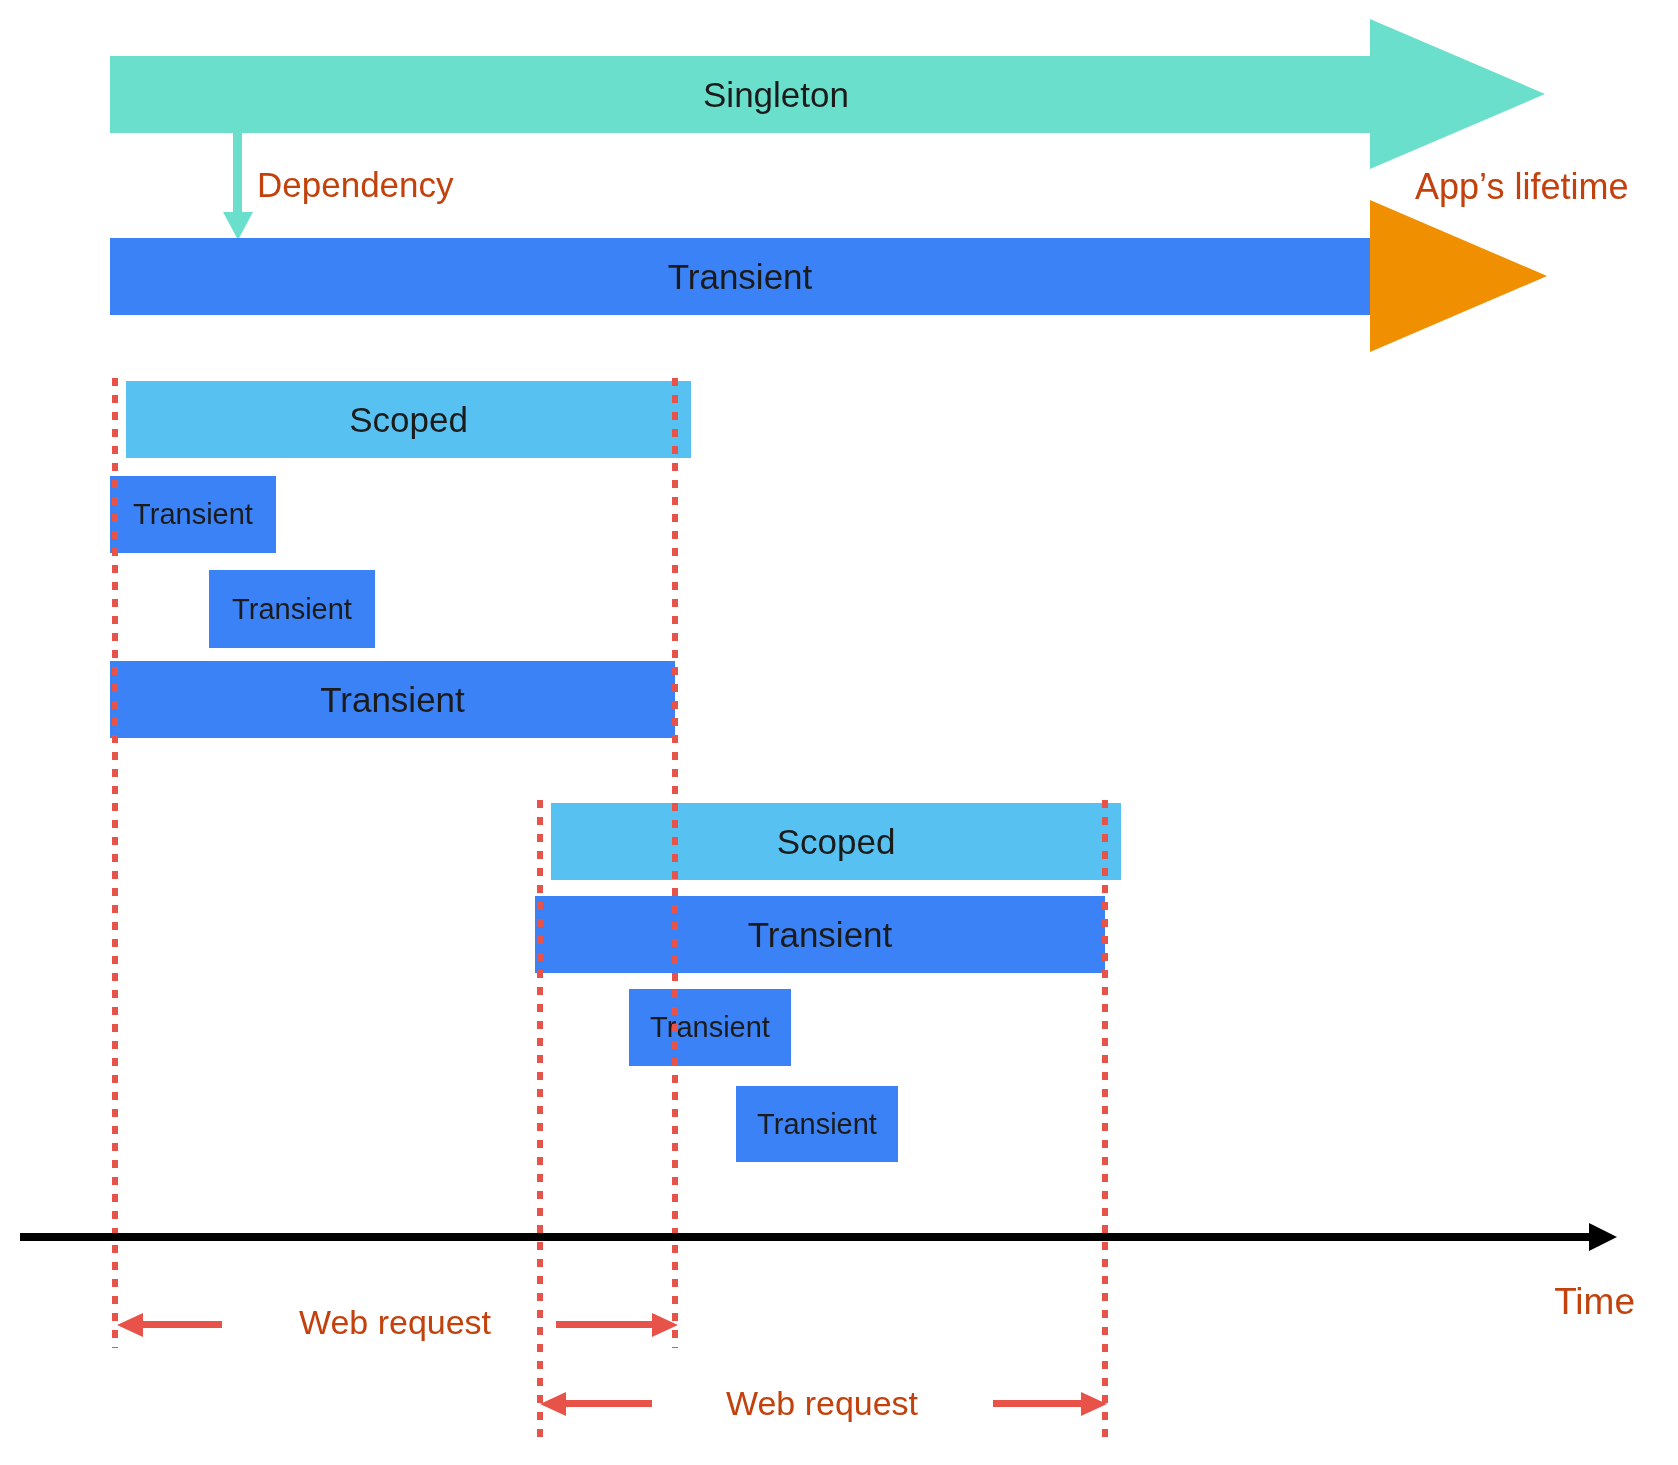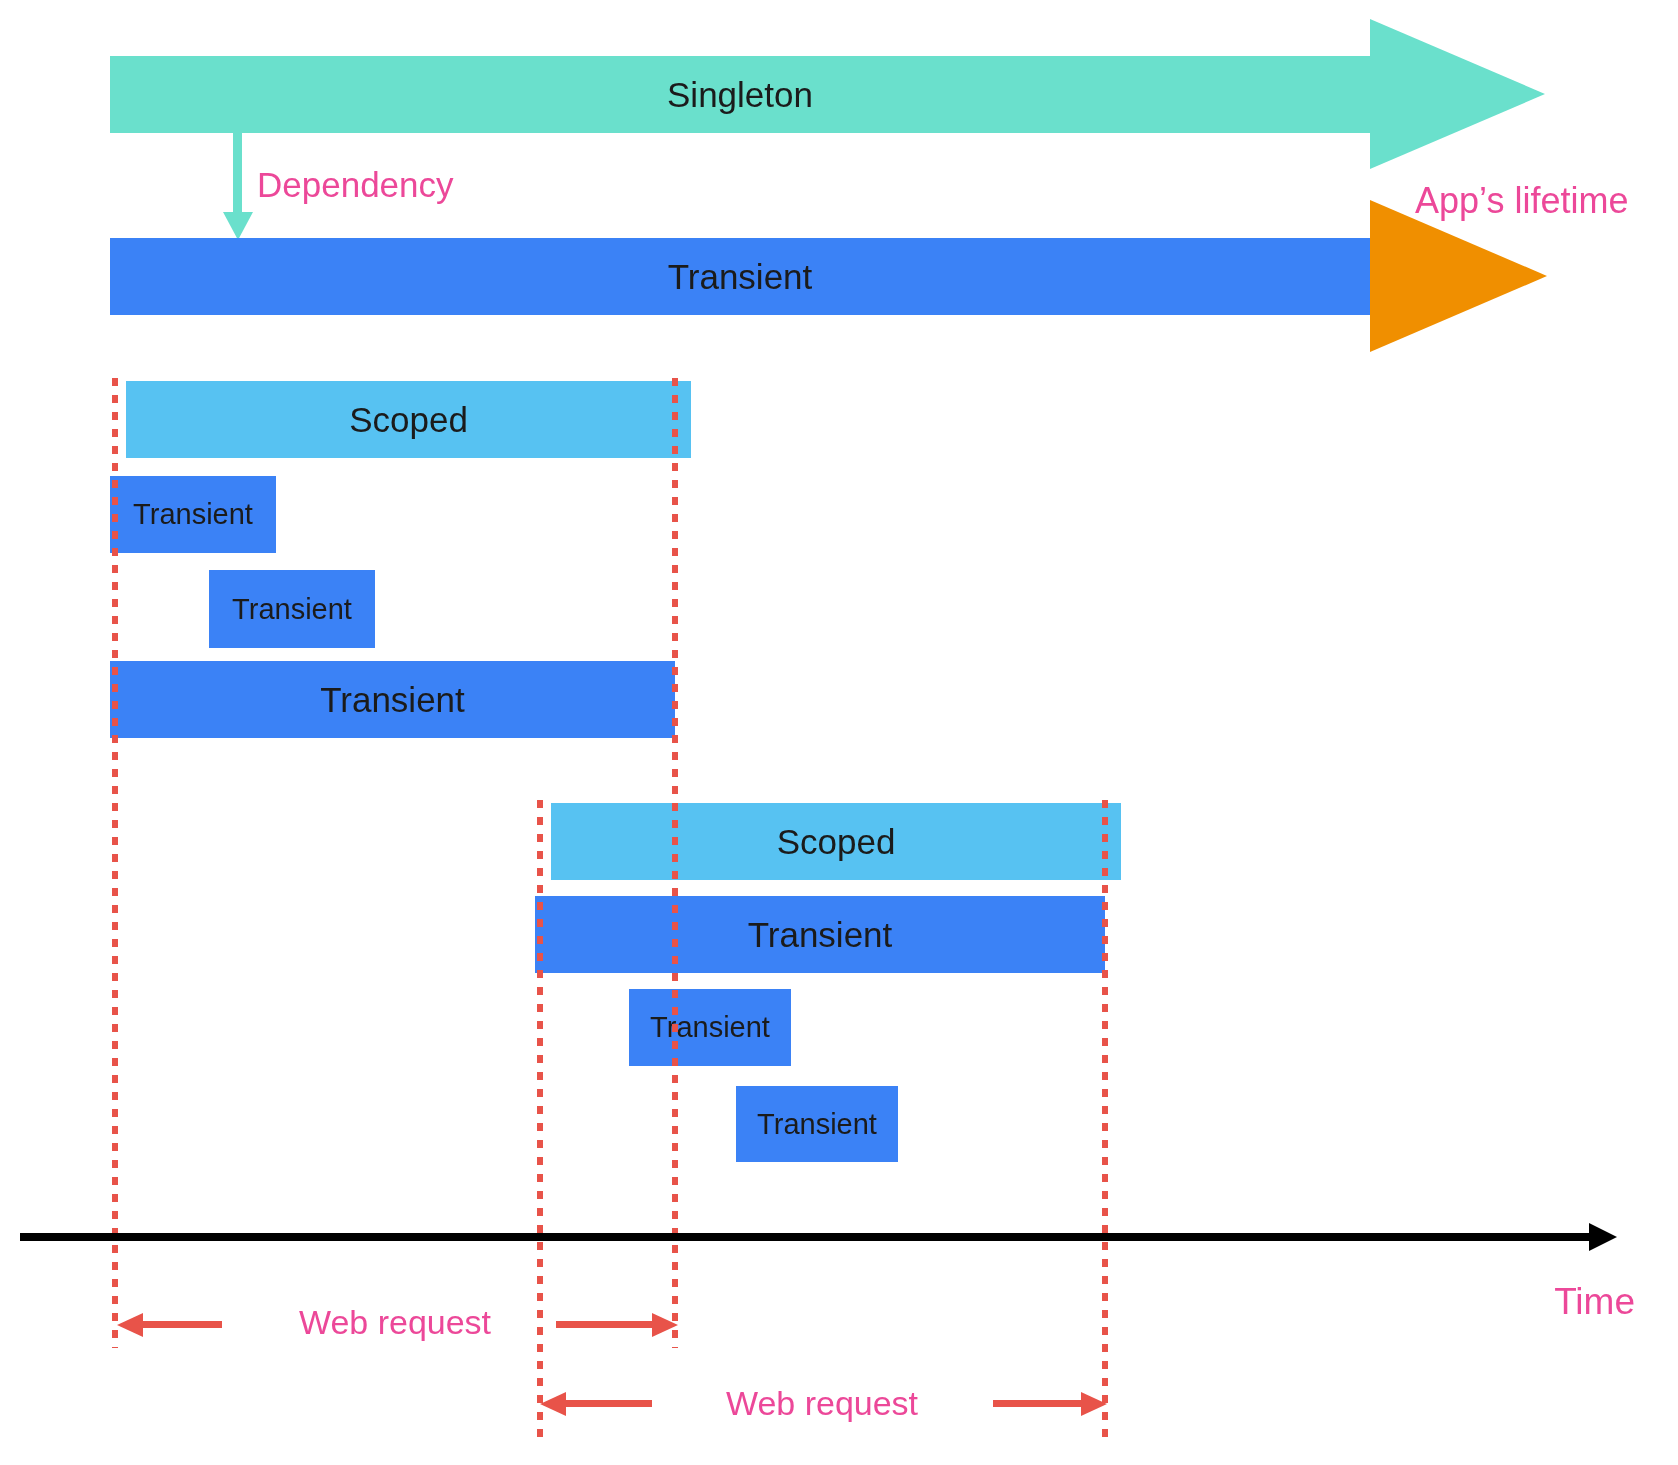--- a/index.html
+++ b/index.html
@@ -3,28 +3,28 @@
 <meta charset="utf-8">
 <style>
   html,body { margin:0; padding:0; background:#ffffff; }
   body { font-family:"Liberation Sans","DejaVu Sans",sans-serif; color:#1b1b1b; }
   #canvas {
     position:relative; width:1678px; height:1465px; background:#ffffff; overflow:hidden;
   }
 
   
   .bar { position:absolute; display:flex; align-items:center; justify-content:center; }
-  .teal   { background:#6AE0CC; }
+  .teal   { background:#6AE0CC;padding-left:36px; }
   .blue   { background:#57C2F2;margin-left:16px; }
   .orange { background:#3b82f6; }
   .label-lg { font-size:35px; line-height:1; color:#1b1b1b; }
   .label-sm { font-size:29px; line-height:1; color:#1b1b1b; }
 
   
-  .text { position:absolute; font-size:35px; line-height:1.1; color:#ec4899; white-space:nowrap; }
+  .text { position:absolute; font-size:35px; line-height:1.1; color:#c2410c; white-space:nowrap; }
 
   
   .tri { position:absolute; width:0; height:0; border-style:solid; border-color:transparent; }
   .head-singleton { left:1370px; top:19px;  border-width:75px 0 75px 175px; border-left-color:#6AE0CC; }
   .head-transient { left:1370px; top:200px; border-width:76px 0 76px 177px; border-left-color:#F08F00; }
   .head-dep       { left:223px;  top:212px; border-width:28px 15px 0 15px;  border-top-color:#6AE0CC; }
   .head-time      { left:1589px; top:1223px; border-width:14px 0 14px 28px; border-left-color:#000000; }
   .head-red-left  { border-width:12px 26px 12px 0; border-right-color:#E85349; }
   .head-red-right { border-width:12px 0 12px 26px; border-left-color:#E85349; }
 
@@ -55,21 +55,21 @@
 
   <div class="dep-stem"></div>
   <div class="tri head-dep"></div>
   <div class="text" style="left:257px; top:166px;">Dependency</div>
 
   <div class="bar orange" style="left:110px; top:238px; width:1260px; height:77px;">
     <span class="label-lg">Transient</span>
   </div>
   <div class="tri head-transient"></div>
 
-  <div class="text" style="left:1415px; top:181px; font-size:36px;">App’s lifetime</div>
+  <div class="text" style="left:1415px; top:167px; font-size:36px;">App’s lifetime</div>
 
   <div class="bar blue" style="left:110px; top:381px; width:565px; height:77px;">
     <span class="label-lg">Scoped</span>
   </div>
   <div class="bar orange" style="left:110px; top:476px; width:166px; height:77px;">
     <span class="label-sm">Transient</span>
   </div>
   <div class="bar orange" style="left:209px; top:570px; width:166px; height:78px;">
     <span class="label-sm">Transient</span>
   </div>

